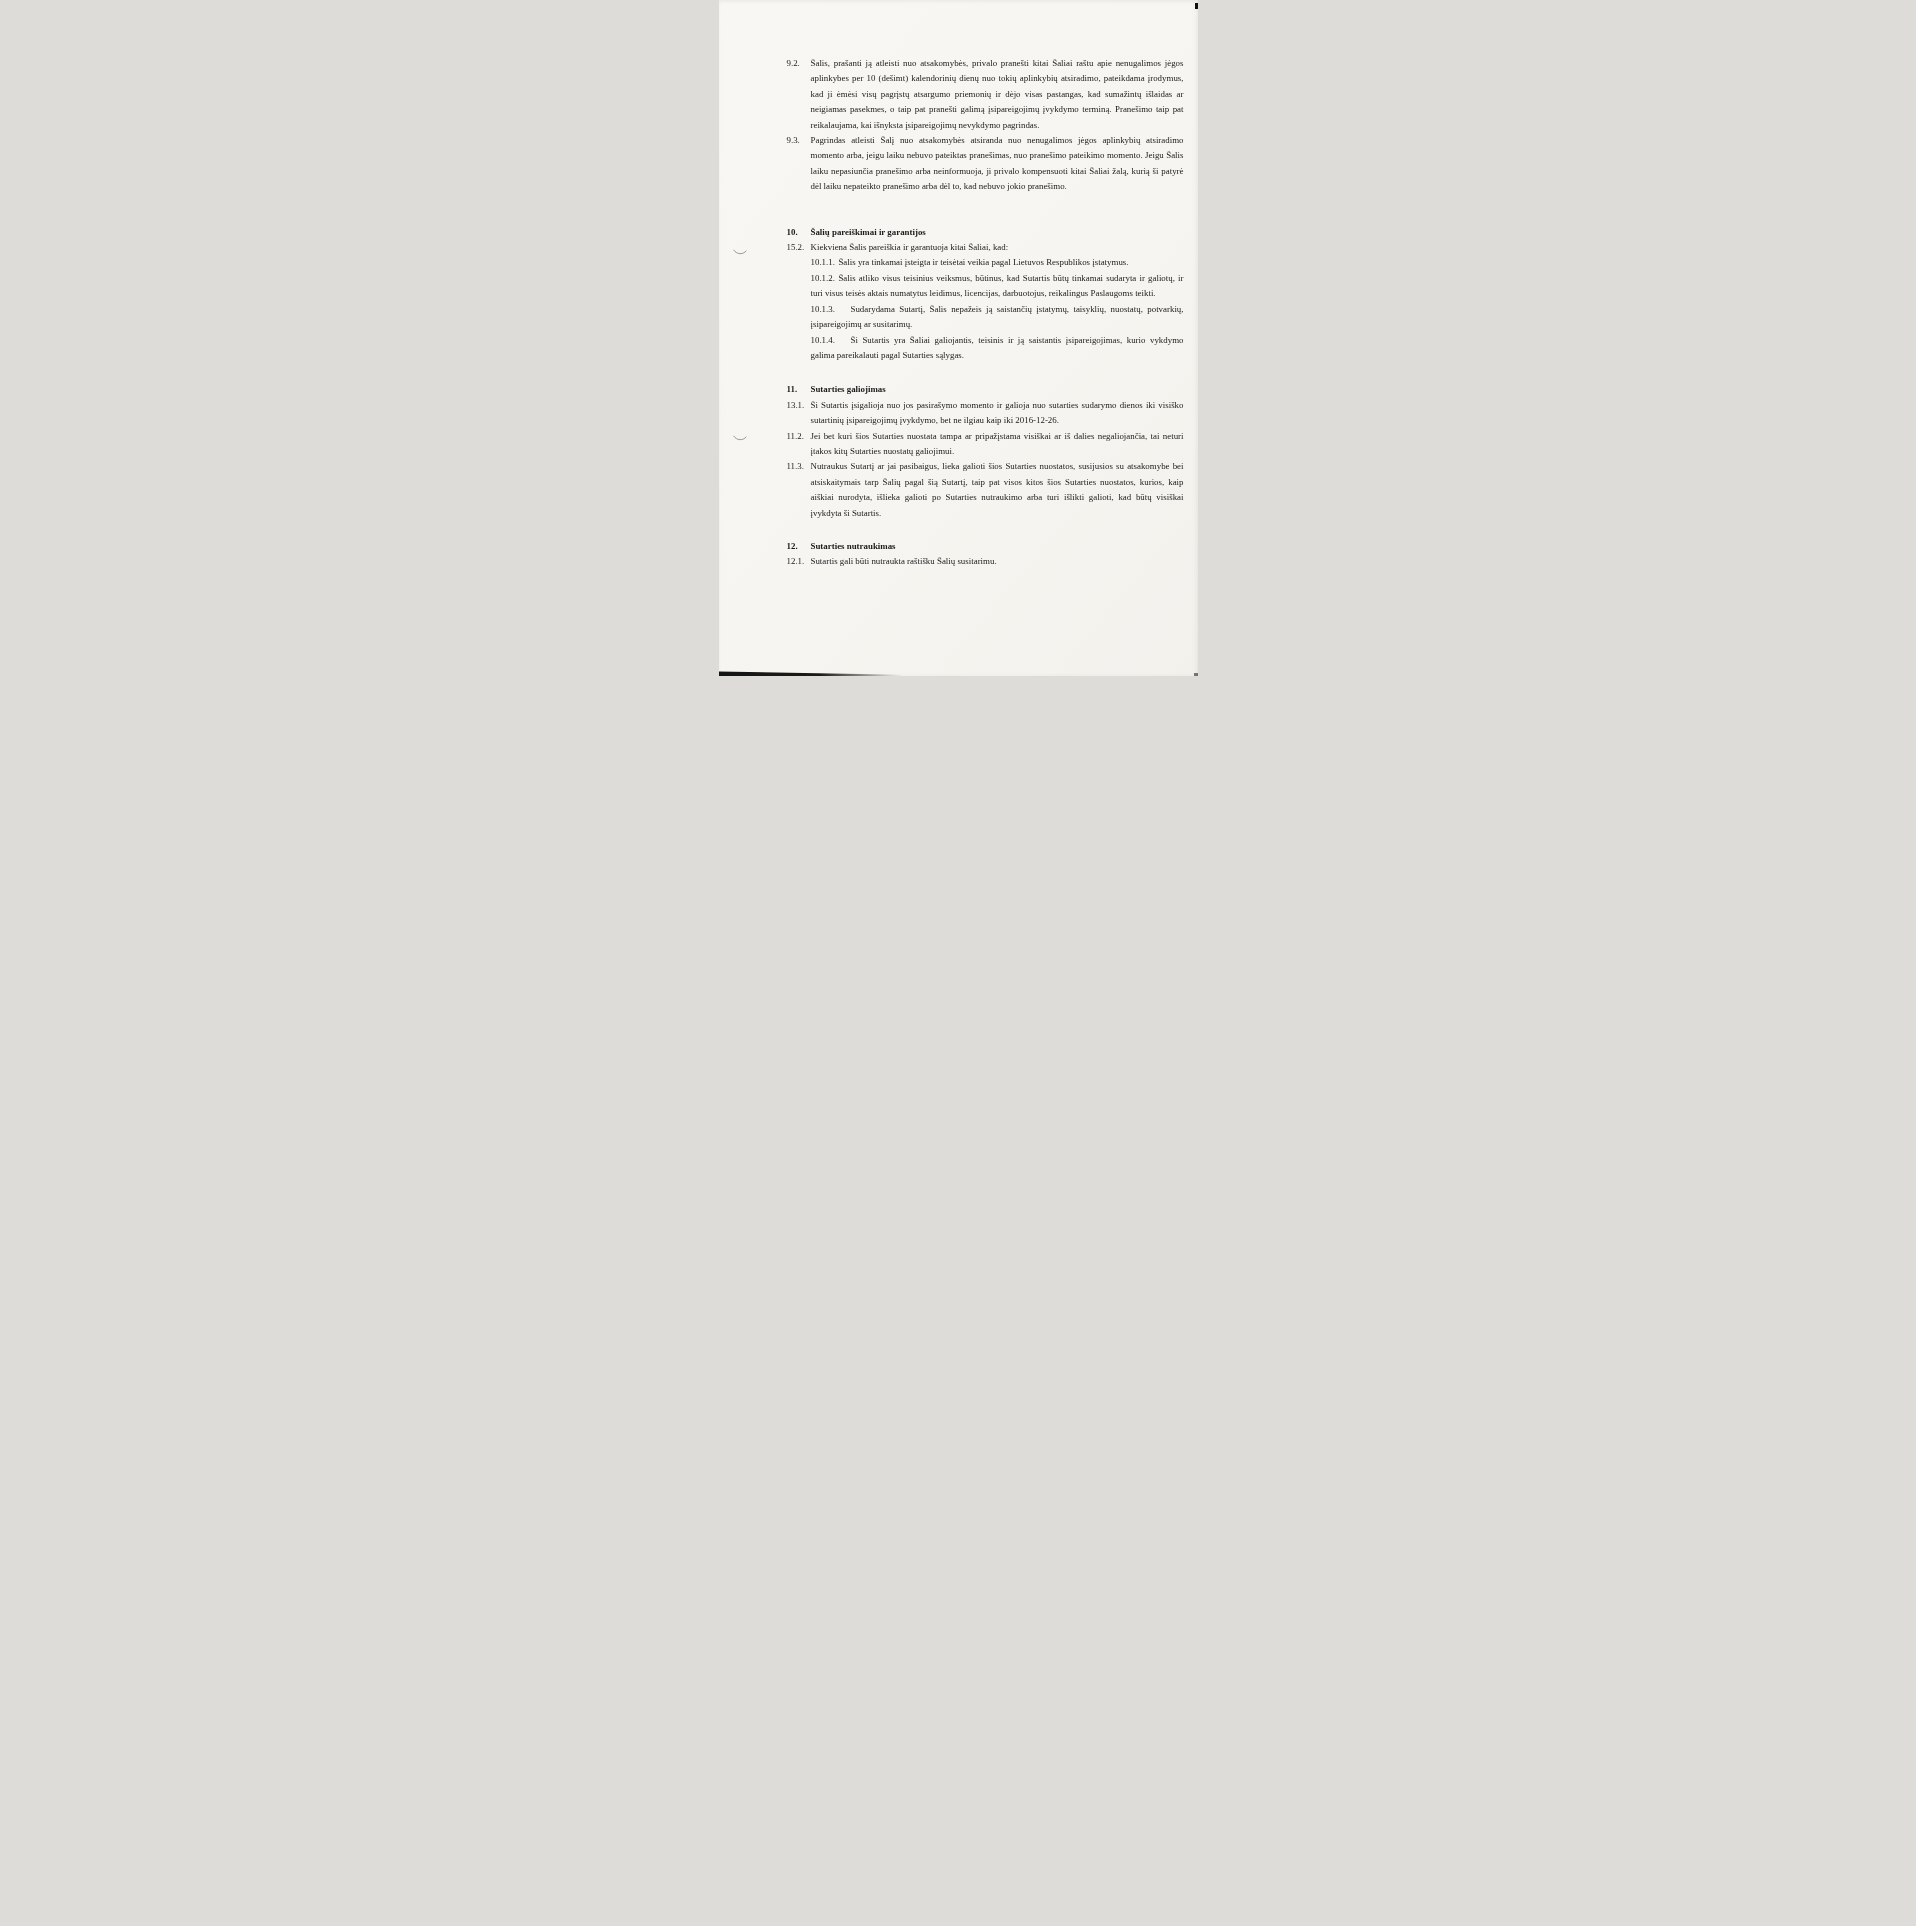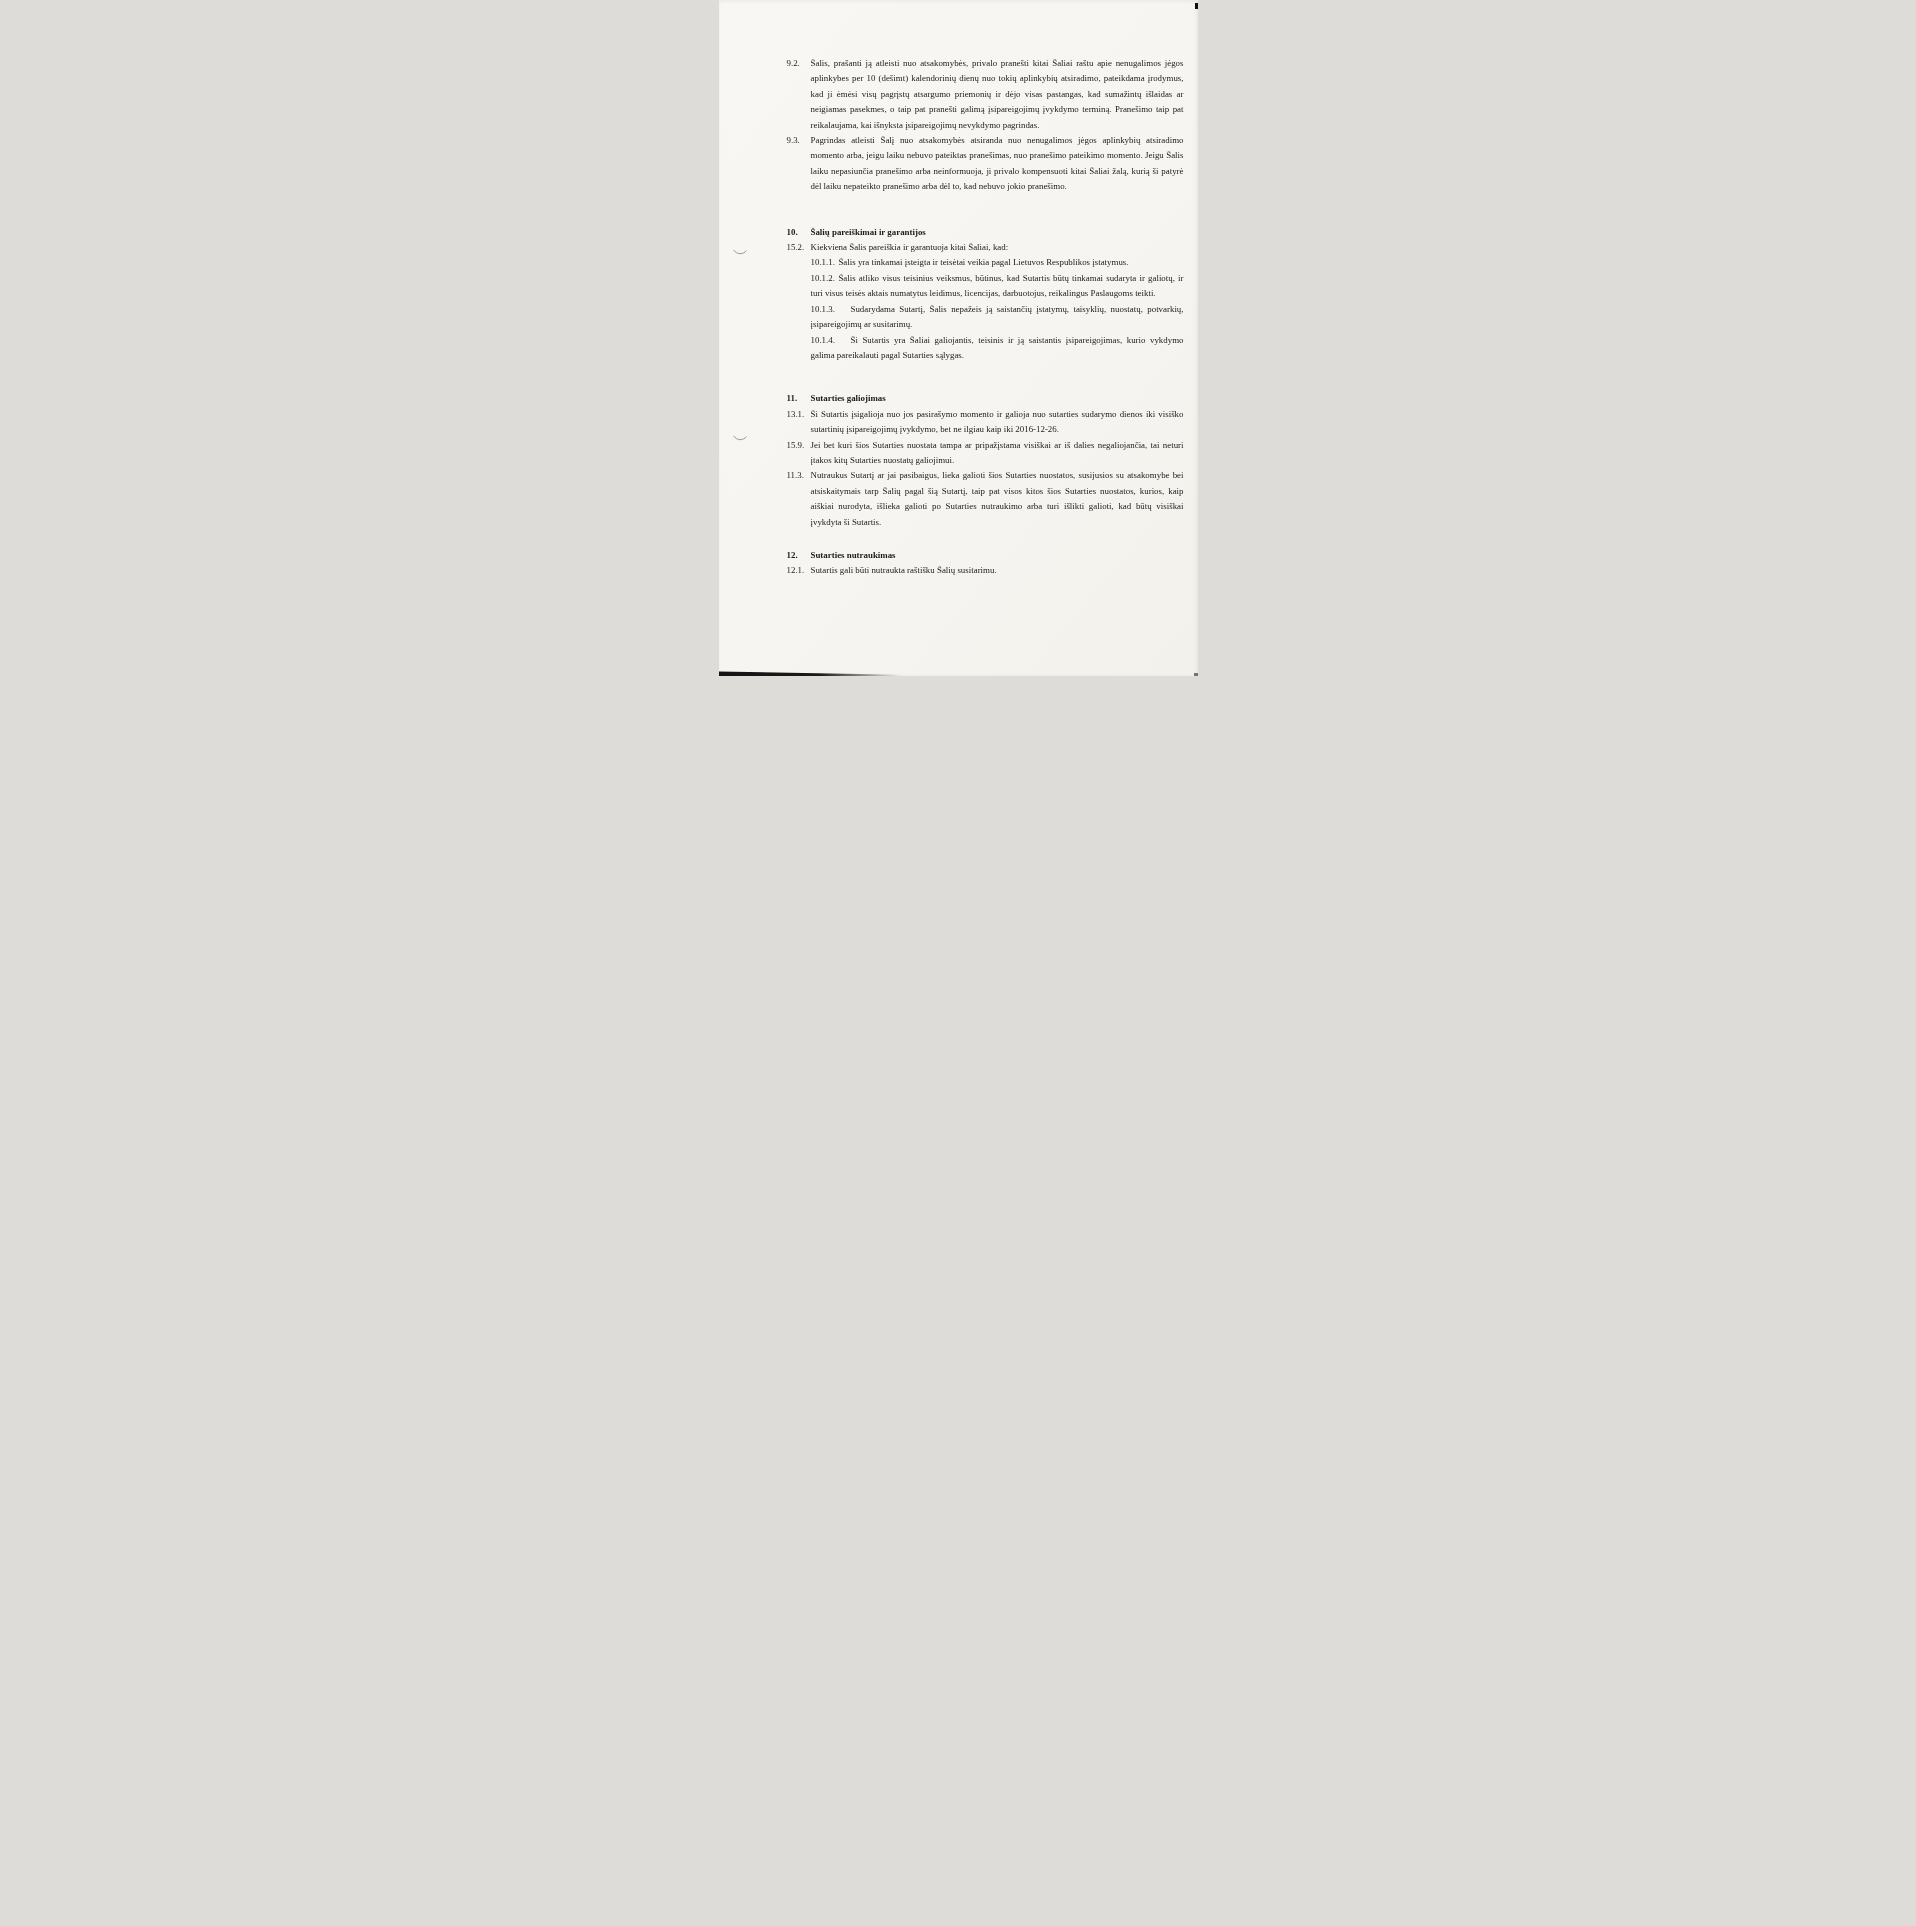--- a/index.html
+++ b/index.html
@@ -28,21 +28,21 @@
   
   .hang { padding-left: 24px; text-indent: -24px; }
   .hang .num { display: inline-block; width: 24px; text-indent: 0; }
   
   .sub { margin-left: 24px; text-align: justify; }
   .sub .subnum { margin-right: 3.5px; }
   .sub .subnum.tab { display: inline-block; width: 40px; margin-right: 0; }
   .heading { font-weight: bold; margin-top: 0; }
   .heading .num { display: inline-block; width: 24px; }
   .gap-xl { margin-top: 30px; }
-  .gap-lg { margin-top: 28px; }
+  .gap-lg { margin-top: 19px; }
   .gap-md { margin-top: 18px; }
   
   .scan-tick {
     position: absolute;
     top: 2.7px; right: 0;
     width: 2.3px; height: 6.5px;
     background: #101010;
   }
   .bottom-edge {
     position: absolute;
@@ -90,21 +90,21 @@
     <p class="para sub"><span class="subnum">10.1.2.</span><span>Šalis atliko visus teisinius veiksmus, būtinus, kad Sutartis būtų tinkamai sudaryta ir galiotų, ir turi visus teisės aktais numatytus leidimus, licencijas, darbuotojus, reikalingus Paslaugoms teikti.</span></p>
 
     <p class="para sub"><span class="subnum tab">10.1.3.</span><span>Sudarydama Sutartį, Šalis nepažeis ją saistančių įstatymų, taisyklių, nuostatų, potvarkių, įsipareigojimų ar susitarimų.</span></p>
 
     <p class="para sub"><span class="subnum tab">10.1.4.</span><span>Ši Sutartis yra Šaliai galiojantis, teisinis ir ją saistantis įsipareigojimas, kurio vykdymo galima pareikalauti pagal Sutarties sąlygas.</span></p>
 
     <p class="heading gap-lg"><span class="num">11.</span><span>Sutarties galiojimas</span></p>
 
     <p class="para hang"><span class="num">13.1.</span><span>Ši Sutartis įsigalioja nuo jos pasirašymo momento ir galioja nuo sutarties sudarymo dienos iki visiško sutartinių įsipareigojimų įvykdymo, bet ne ilgiau kaip iki 2016-12-26.</span></p>
 
-    <p class="para hang"><span class="num">15.9.</span><span>Jei bet kuri šios Sutarties nuostata tampa ar pripažįstama visiškai ar iš dalies negaliojančia, tai neturi įtakos kitų Sutarties nuostatų galiojimui.</span></p>
+    <p class="para hang"><span class="num">11.2.</span><span>Jei bet kuri šios Sutarties nuostata tampa ar pripažįstama visiškai ar iš dalies negaliojančia, tai neturi įtakos kitų Sutarties nuostatų galiojimui.</span></p>
 
     <p class="para hang"><span class="num">11.3.</span><span>Nutraukus Sutartį ar jai pasibaigus, lieka galioti šios Sutarties nuostatos, susijusios su atsakomybe bei atsiskaitymais tarp Šalių pagal šią Sutartį, taip pat visos kitos šios Sutarties nuostatos, kurios, kaip aiškiai nurodyta, išlieka galioti po Sutarties nutraukimo arba turi išlikti galioti, kad būtų visiškai įvykdyta ši Sutartis.</span></p>
 
     <p class="heading gap-md"><span class="num">12.</span><span>Sutarties nutraukimas</span></p>
 
     <p class="para hang"><span class="num">12.1.</span><span>Sutartis gali būti nutraukta raštišku Šalių susitarimu.</span></p>
 
   </div>
 
   <div class="bottom-edge"></div>

